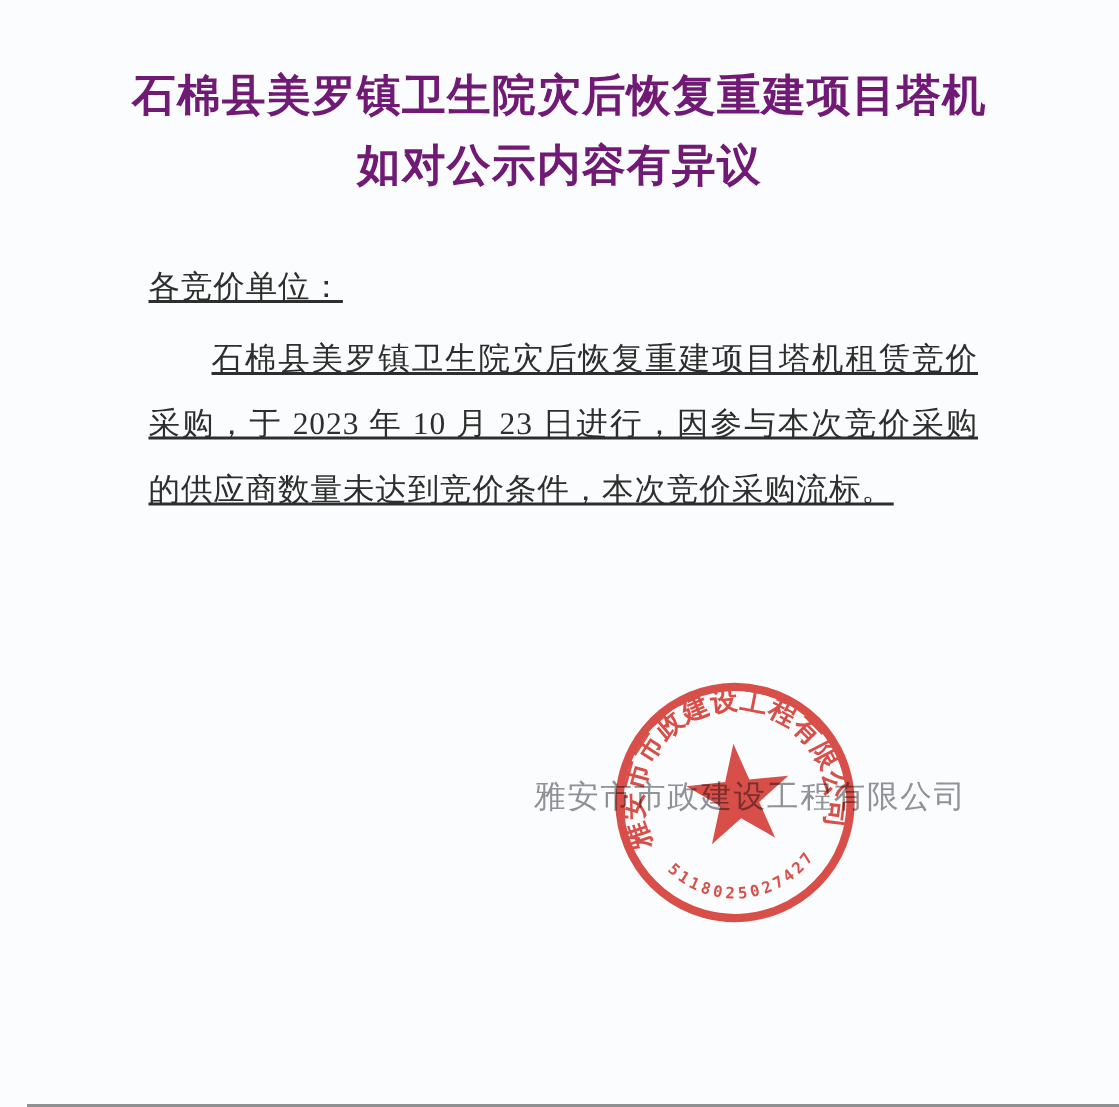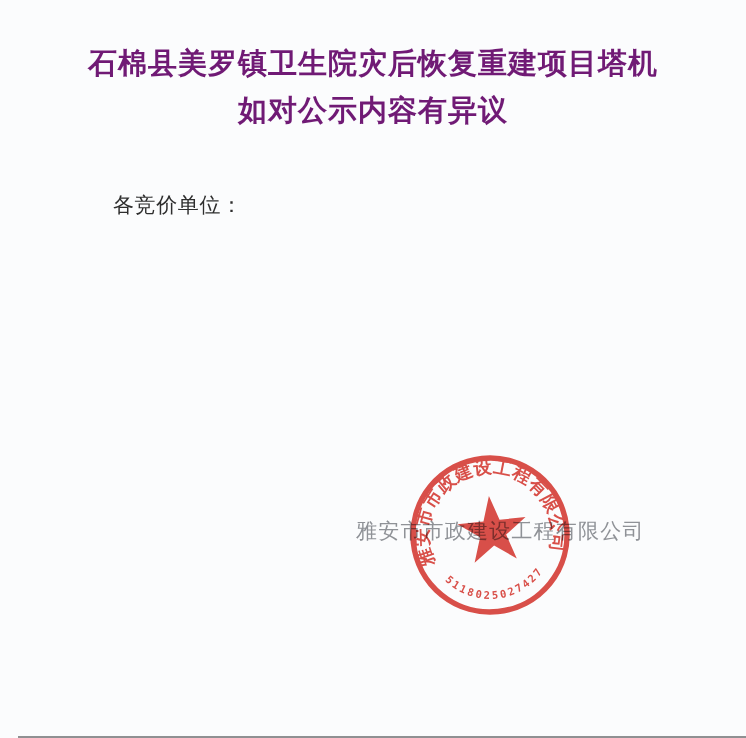--- a/index.html
+++ b/index.html
@@ -16,21 +16,21 @@
     font-family:"DejaVu Sans","Liberation Sans",sans-serif;
     font-weight:bold;color:#701a75;
     font-size:29px;line-height:47px;letter-spacing:1px;
   }
   .title .tl{display:block;}
   
   .bodytext{
     position:absolute;left:95px;top:166px;width:561px;
     color:#2e2e2e;font-size:21px;line-height:43.5px;letter-spacing:0.6px;
   }
-  .bodytext p{margin:18px;text-align:justify;}
+  .bodytext p{margin:4px;text-align:justify;text-decoration:underline;}
   .bodytext p.indent{text-indent:2em;}
   
   .sig-company{
     position:absolute;left:356px;top:517px;
     color:#8f9297;font-size:21px;letter-spacing:1.2px;white-space:nowrap;
   }
   .sig-date{
     position:absolute;left:417px;top:558px;
     color:#2e2e2e;font-size:22px;letter-spacing:1.5px;white-space:nowrap;
   }
@@ -60,20 +60,21 @@
 
 <div class="page">
 
   <h1 class="title">
     <span class="tl">石棉县美罗镇卫生院灾后恢复重建项目塔机</span>
     <span class="tl">如对公示内容有异议</span>
   </h1>
 
   <div class="bodytext">
     <p>各竞价单位：</p>
+    <p class="indent">石棉县美罗镇卫生院灾后恢复重建项目塔机租赁竞价采购，于 2023 年 10 月 23 日进行，因参与本次竞价采购的供应商数量未达到竞价条件，本次竞价采购流标。</p>
   </div>
 
   <div class="sig-company">雅安市市政建设工程有限公司</div>
 
   <svg class="seal" viewBox="0 0 184 184" aria-hidden="true">
     <g transform="rotate(-6 92 88)">
       <circle class="ink" cx="92" cy="88" r="77" fill="none" stroke-width="5.5"></circle>
       <path id="sealTopArc" d="M 33.7 109.2 A 62 62 0 1 1 150.3 109.2" fill="none"></path>
       <path id="sealBottomArc" d="M 43.7 130 A 64 64 0 0 0 140.3 130" fill="none"></path>
       <text class="seal-name" text-anchor="middle">

